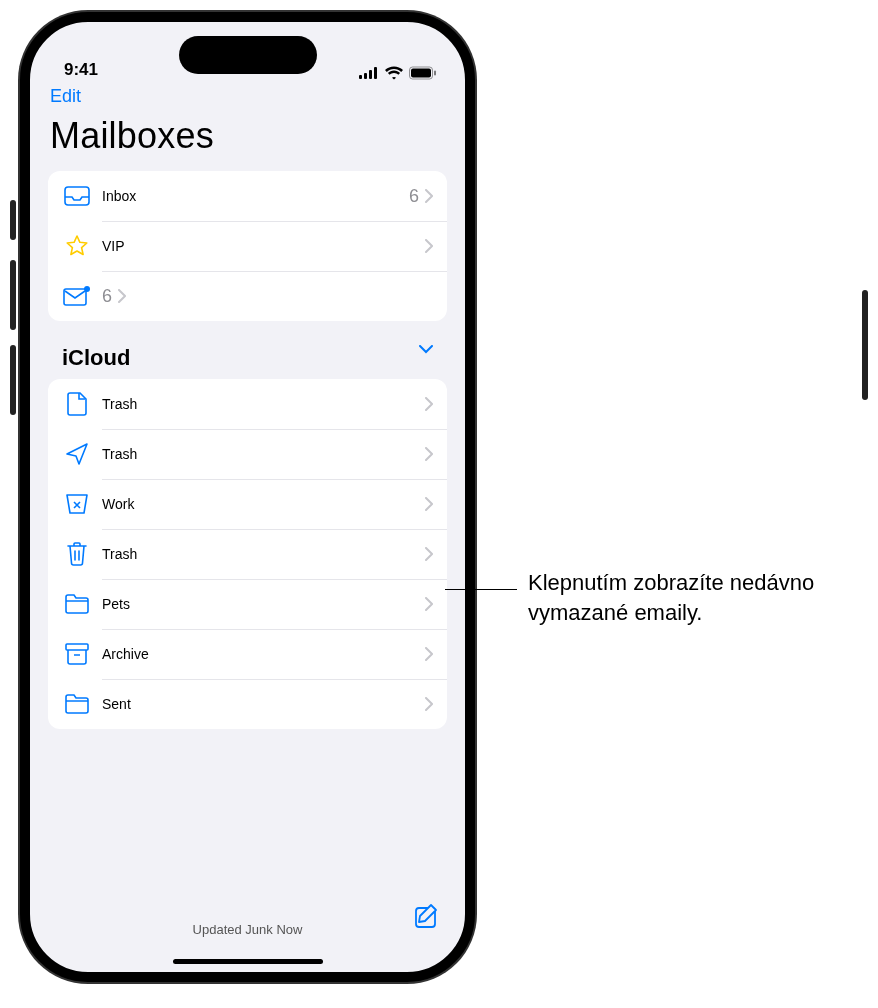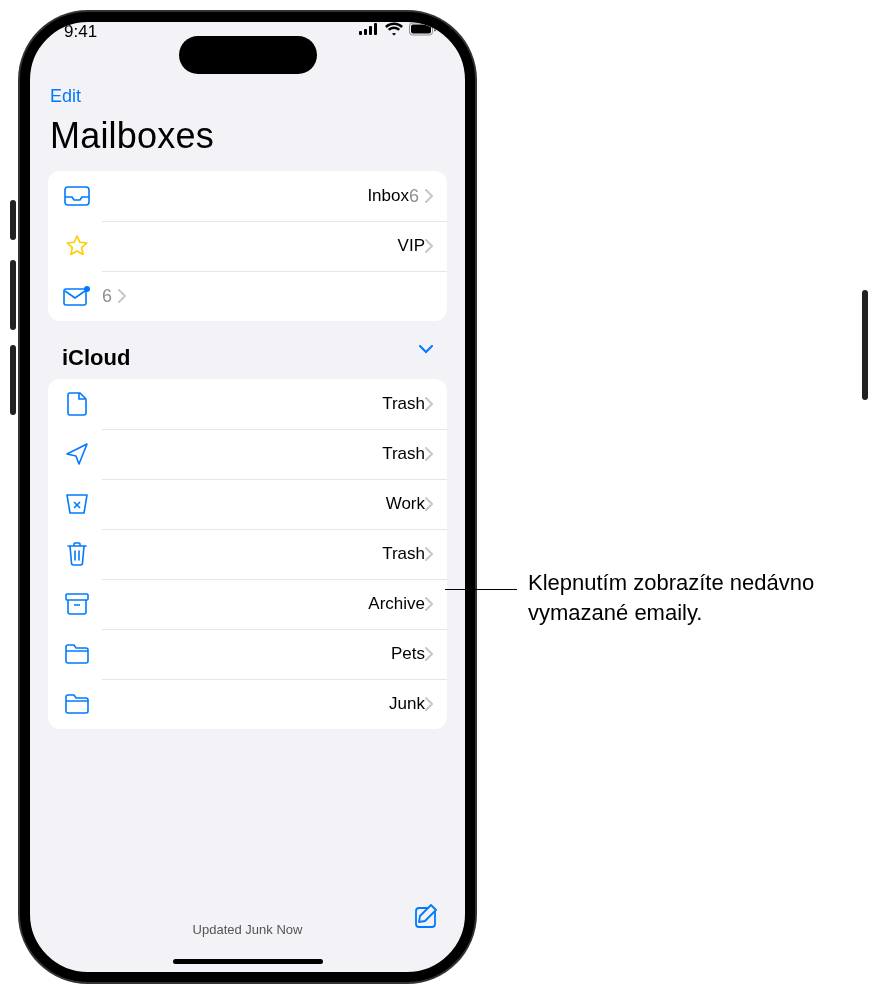--- a/index.html
+++ b/index.html
@@ -40,23 +40,23 @@
     }
     .side-btn.right { right: 10px; top: 290px; width: 6px; height: 110px; }
     .side-btn.left1 { left: 10px; top: 200px; width: 6px; height: 40px; }
     .side-btn.left2 { left: 10px; top: 260px; width: 6px; height: 70px; }
     .side-btn.left3 { left: 10px; top: 345px; width: 6px; height: 70px; }
 
     .status-bar {
       height: 58px;
       display: flex;
       justify-content: space-between;
-      align-items: flex-start;
+      align-items: flex-end;
       padding: 0 28px 0 34px;
-      font-weight: 400;
+      font-weight: 700;
       font-size: 17px;
     }
     .status-right { display: flex; align-items: center; gap: 6px; }
     .status-right svg { height: 14px; }
 
     .nav-bar {
       display: flex;
       justify-content: flex-start;
       padding: 6px 20px 0;
     }
@@ -101,23 +101,22 @@
       width: 30px;
       height: 30px;
       flex-shrink: 0;
       display: flex;
       align-items: center;
       justify-content: center;
       margin-right: 10px;
     }
     .row-label {
       flex: 1;
-      font-size: 17px;
+      font-size: 14px;
       color: #000;
-      text-align: right;
     }
     .row-count {
       color: #8e8e93;
       font-size: 18px;
       margin-right: 6px;
     }
     .chevron {
       color: #c7c7cc;
       width: 8px;
       height: 14px;
@@ -315,50 +314,50 @@
             <path d="M2 5h18M8 5V3a1 1 0 011-1h4a1 1 0 011 1v2M4 5l1.5 17a2 2 0 002 2h7a2 2 0 002-2L18 5M9 10v9M13 10v9" stroke="#007aff" stroke-width="1.6" stroke-linecap="round"></path>
           </svg>
       </span>
       <span class="row-label">Trash</span>
       <svg class="chevron" viewBox="0 0 8 14">
           <path d="M1 1l6 6-6 6" stroke="#c7c7cc" stroke-width="2" fill="none" stroke-linecap="round"></path>
         </svg>
     </div>
     <div class="row">
       <span class="row-icon">
+        <svg width="26" height="20" viewBox="0 0 26 20" fill="none">
+            <path d="M2 3a2 2 0 012-2h6l2 3h10a2 2 0 012 2v11a2 2 0 01-2 2H4a2 2 0 01-2-2V3z" stroke="#007aff" stroke-width="1.6"></path>
+            <path d="M2 7h22" stroke="#007aff" stroke-width="1.6"></path>
+          </svg>
+      </span>
+      <span class="row-label">Pets</span>
+      <svg class="chevron" viewBox="0 0 8 14">
+          <path d="M1 1l6 6-6 6" stroke="#c7c7cc" stroke-width="2" fill="none" stroke-linecap="round"></path>
+        </svg>
+    </div>
+    <div class="row">
+      <span class="row-icon">
         <svg width="24" height="22" viewBox="0 0 24 22" fill="none">
             <rect x="1" y="1" width="22" height="6" rx="1" stroke="#007aff" stroke-width="1.6"></rect>
             <path d="M3 7v12a2 2 0 002 2h14a2 2 0 002-2V7M9 12h6" stroke="#007aff" stroke-width="1.6"></path>
           </svg>
       </span>
       <span class="row-label">Archive</span>
       <svg class="chevron" viewBox="0 0 8 14">
           <path d="M1 1l6 6-6 6" stroke="#c7c7cc" stroke-width="2" fill="none" stroke-linecap="round"></path>
         </svg>
     </div>
     <div class="row">
       <span class="row-icon">
         <svg width="26" height="20" viewBox="0 0 26 20" fill="none">
             <path d="M2 3a2 2 0 012-2h6l2 3h10a2 2 0 012 2v11a2 2 0 01-2 2H4a2 2 0 01-2-2V3z" stroke="#007aff" stroke-width="1.6"></path>
             <path d="M2 7h22" stroke="#007aff" stroke-width="1.6"></path>
           </svg>
       </span>
-      <span class="row-label">Pets</span>
-      <svg class="chevron" viewBox="0 0 8 14">
-          <path d="M1 1l6 6-6 6" stroke="#c7c7cc" stroke-width="2" fill="none" stroke-linecap="round"></path>
-        </svg>
-    </div>
-    <div class="row">
-      <span class="row-icon">
-        <svg width="26" height="20" viewBox="0 0 26 20" fill="none">
-            <path d="M2 3a2 2 0 012-2h6l2 3h10a2 2 0 012 2v11a2 2 0 01-2 2H4a2 2 0 01-2-2V3z" stroke="#007aff" stroke-width="1.6"></path>
-            <path d="M2 7h22" stroke="#007aff" stroke-width="1.6"></path>
-          </svg>
-      </span>
-      <span class="row-label">Junk</span>
+      <span class="row-label">Sent</span>
       <svg class="chevron" viewBox="0 0 8 14">
           <path d="M1 1l6 6-6 6" stroke="#c7c7cc" stroke-width="2" fill="none" stroke-linecap="round"></path>
         </svg>
     </div>
   </div>
 
   <div class="toolbar">
     <span class="toolbar-status">Updated Junk Now</span>
     <button class="compose-btn">
       <svg width="28" height="28" viewBox="0 0 28 28" fill="none">

